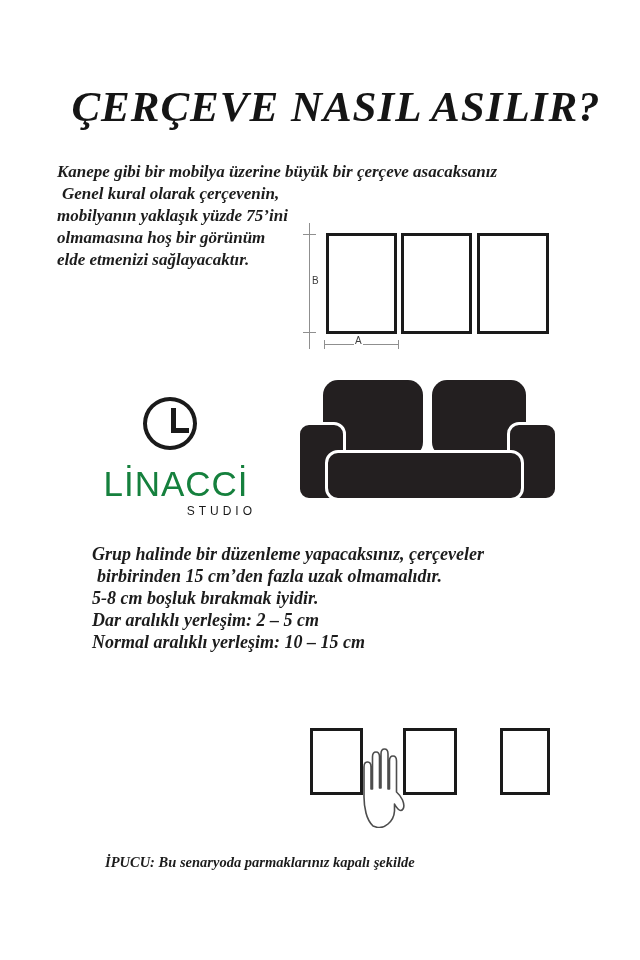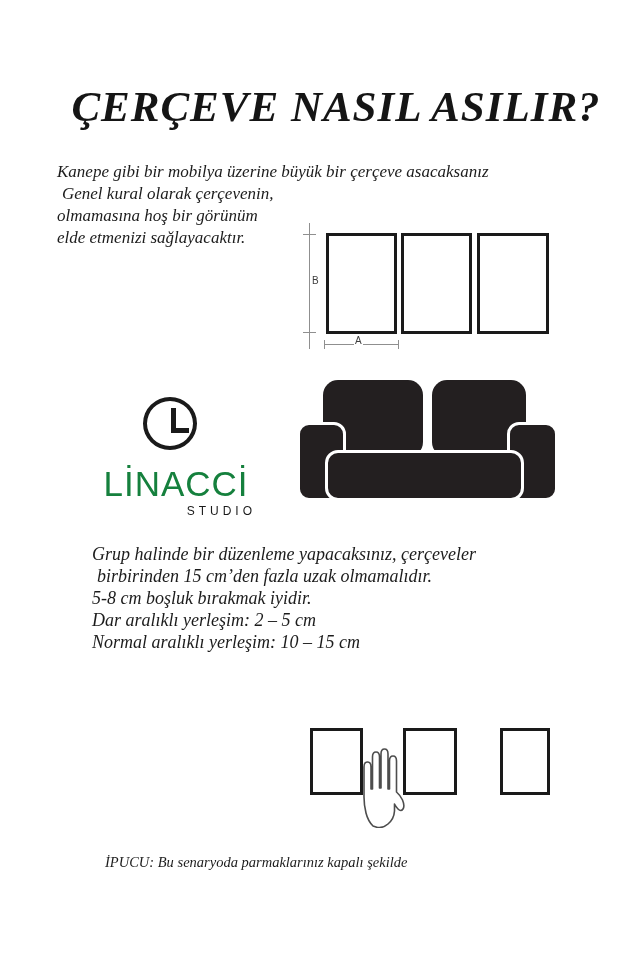--- a/index.html
+++ b/index.html
@@ -8,21 +8,21 @@
     background:#ffffff;overflow:hidden;
     font-family:"Liberation Serif", serif;color:#1c1c1c;
   }
   
   .title{
     position:absolute;top:82px;left:16px;width:640px;
     text-align:center;font-size:43px;font-weight:700;font-style:italic;
     letter-spacing:1px;color:#151515;
   }
   
-  .textblock div{font-style:italic;font-weight:400;white-space:nowrap;}
+  .textblock div{font-style:italic;font-weight:700;white-space:nowrap;}
   .intro{position:absolute;left:57px;top:161px;font-size:17px;line-height:22px;}
   .indent1{padding-left:5px;}
   .spacingblock{position:absolute;left:92px;top:543px;font-size:18px;line-height:22px;}
   .tip{position:absolute;left:105px;top:851px;font-size:14.5px;line-height:22px;}
   
   .frame{position:absolute;background:#fff;border:3px solid #1a1a1a;box-sizing:border-box;}
   .dimline{position:absolute;background:#8f8f8f;}
   .dimlabel{
     position:absolute;font-family:"Liberation Sans",sans-serif;
     font-size:10px;color:#3d3d3d;background:#fff;padding:0 1px;line-height:10px;
@@ -55,20 +55,21 @@
 </head>
 <body>
 
 <div class="page">
 
   <div class="title">ÇERÇEVE NASIL ASILIR?</div>
 
   <div class="textblock intro">
     <div>Kanepe gibi bir mobilya üzerine büyük bir çerçeve asacaksanız</div>
     <div class="indent1">Genel kural olarak çerçevenin,</div>
+    <div>mobilyanın yaklaşık yüzde 75’ini</div>
     <div>olmamasına hoş bir görünüm</div>
     <div>elde etmenizi sağlayacaktır.</div>
   </div>
 
   <div>
 
     <div class="dimline" style="left:309px;top:223px;width:1px;height:126px;"></div>
     <div class="dimline" style="left:303px;top:234px;width:13px;height:1px;"></div>
     <div class="dimline" style="left:303px;top:332px;width:13px;height:1px;"></div>
     <div class="dimlabel" style="left:311px;top:276px;">B</div>

